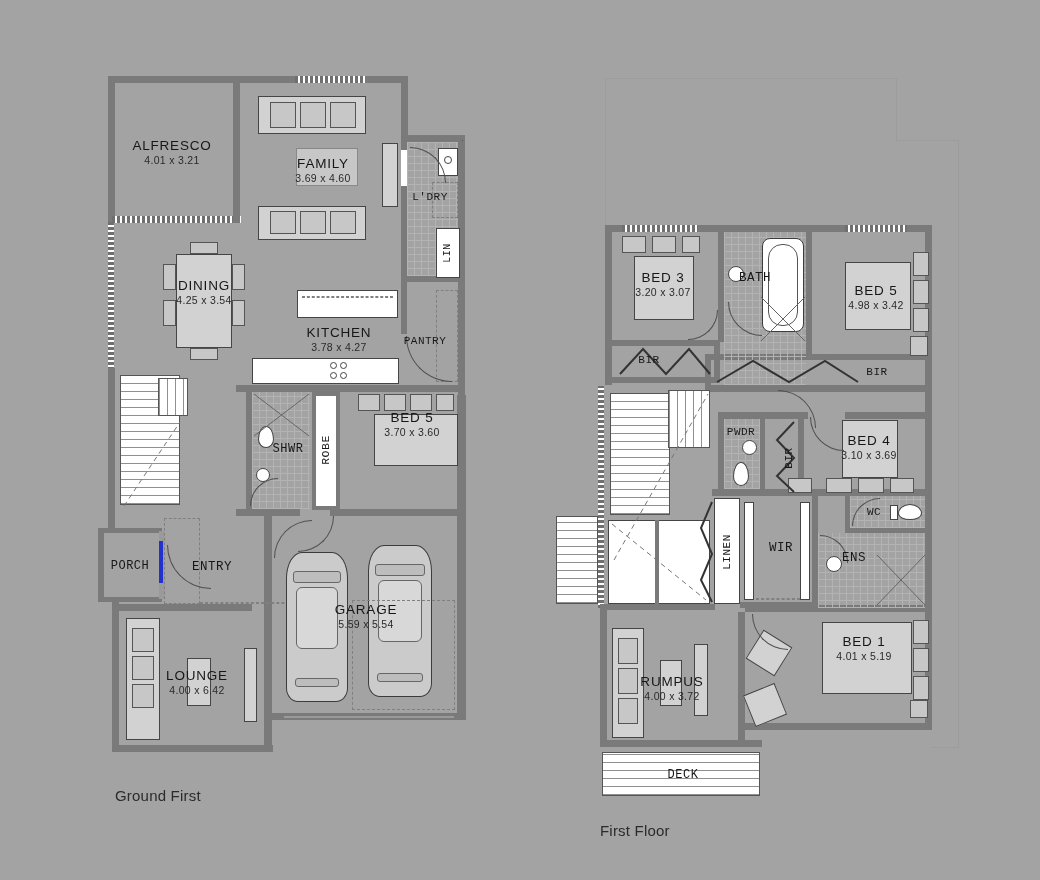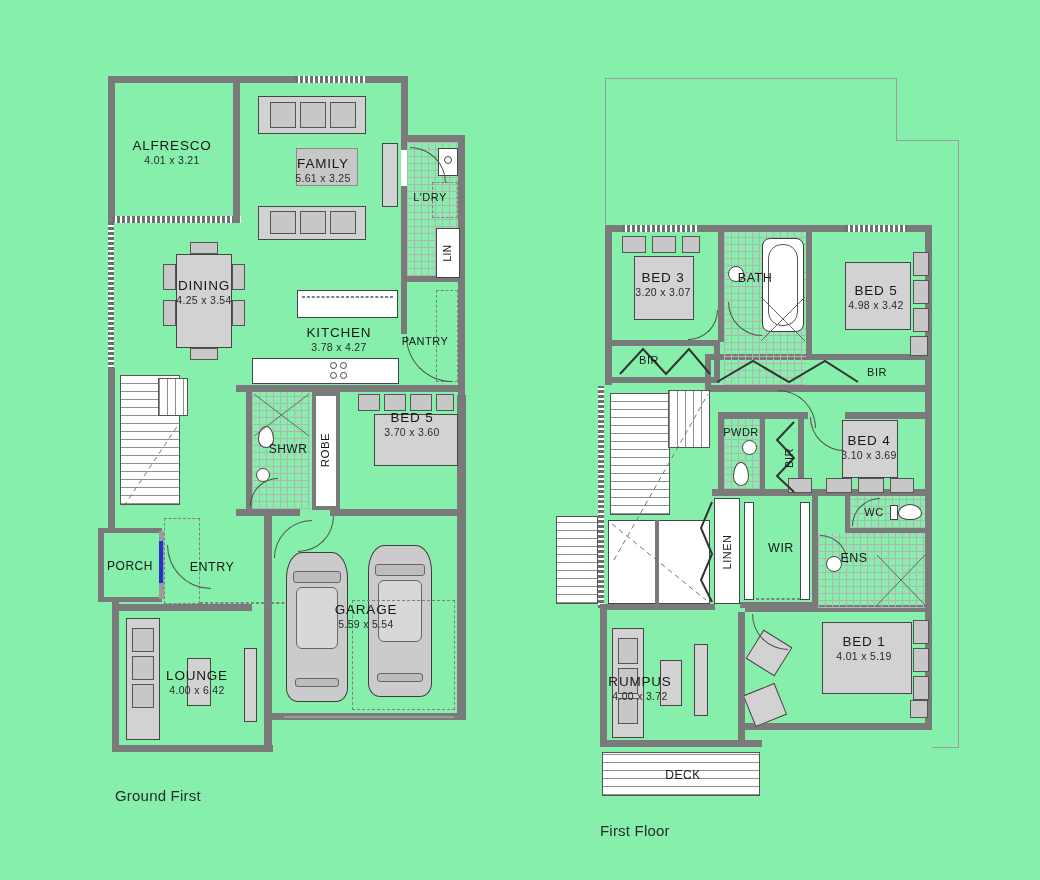--- a/index.html
+++ b/index.html
@@ -1,16 +1,16 @@
 <!DOCTYPE html>
 <html><head>
 <meta charset="utf-8">
 <style>
   html,body{margin:0;padding:0;background:#fff;}
-  #canvas{position:relative;width:1040px;height:880px;background:#86efac;overflow:hidden;
+  #canvas{position:relative;width:1040px;height:880px;background:#a3a3a3;overflow:hidden;
           font-family:"Liberation Sans",sans-serif;color:#1c1c1c;}
   #canvas div{box-sizing:border-box;}
   .abs{position:absolute;}
   .w{position:absolute;background:#7a7a7a;}
   .thin{position:absolute;background:#9a9a9a;}
   .roof{position:absolute;background:#9c9c9c;}
   .win{position:absolute;background:repeating-linear-gradient(90deg,#6f6f6f 0 3px,#fff 3px 5px);}
   .winv{position:absolute;background:repeating-linear-gradient(0deg,#6f6f6f 0 3px,#fff 3px 5px);}
   .t{position:absolute;background-image:repeating-linear-gradient(0deg,#b3b3b3 0 1px,transparent 1px 7px),
      repeating-linear-gradient(90deg,#b3b3b3 0 1px,transparent 1px 7px);}
@@ -30,21 +30,21 @@
   .car .ws{position:absolute;left:6px;top:18px;right:6px;height:12px;background:#bdbdbd;border:1px solid #666;border-radius:3px;}
   .car .rw{position:absolute;left:8px;bottom:14px;right:8px;height:9px;background:#bdbdbd;border:1px solid #666;border-radius:3px;}
   .arc{position:absolute;background:transparent;}
   .arc.tr{border-top:1.3px solid #4f4f4f;border-right:1.3px solid #4f4f4f;border-radius:0 100% 0 0;}
   .arc.tl{border-top:1.3px solid #4f4f4f;border-left:1.3px solid #4f4f4f;border-radius:100% 0 0 0;}
   .arc.br{border-bottom:1.3px solid #4f4f4f;border-right:1.3px solid #4f4f4f;border-radius:0 0 100% 0;}
   .arc.bl{border-bottom:1.3px solid #4f4f4f;border-left:1.3px solid #4f4f4f;border-radius:0 0 0 100%;}
   .lbl{position:absolute;transform:translate(-50%,-50%);text-align:center;white-space:nowrap;line-height:1.15;z-index:30;}
   .lbl .nm{font-size:13.5px;letter-spacing:.8px;color:#171717;}
   .lbl .dm{font-size:10.5px;color:#2a2a2a;letter-spacing:.3px;}
-  .lbl.sm .nm{font-size:11px;letter-spacing:.5px;}
+  .lbl.sm .nm{font-size:11px;letter-spacing:.5px;font-family:Liberation Mono, monospace;}
   .lbl.v{writing-mode:vertical-rl;transform:translate(-50%,-50%) rotate(180deg);}
   .caption{position:absolute;font-size:15px;color:#2b2b2b;letter-spacing:.2px;z-index:30;}
   svg.ov{position:absolute;z-index:5;}
 </style>
 </head>
 <body>
 
 <div id="canvas">
 
   <div>
@@ -163,21 +163,21 @@
     <div class="arc br" style="left:298px;top:516px;width:36px;height:36px"></div>
     <div class="arc tl" style="left:274px;top:520px;width:38px;height:38px"></div>
     <div class="arc tl" style="left:250px;top:478px;width:28px;height:28px"></div>
 
     <div class="lbl" style="left:172px;top:152px">
       <div class="nm">ALFRESCO</div>
       <div class="dm">4.01 x 3.21</div>
     </div>
     <div class="lbl" style="left:323px;top:170px">
       <div class="nm">FAMILY</div>
-      <div class="dm">5.61 x 3.25</div>
+      <div class="dm">3.69 x 4.60</div>
     </div>
     <div class="lbl" style="left:204px;top:292px">
       <div class="nm">DINING</div>
       <div class="dm">4.25 x 3.54</div>
     </div>
     <div class="lbl" style="left:339px;top:339px">
       <div class="nm">KITCHEN</div>
       <div class="dm">3.78 x 4.27</div>
     </div>
     <div class="lbl sm" style="left:430px;top:197px">
@@ -390,21 +390,21 @@
     <div class="lbl sm" style="left:874px;top:512px">
       <div class="nm">WC</div>
     </div>
     <div class="lbl sm" style="left:854px;top:558px">
       <div class="nm" style="font-size:12.5px">ENS</div>
     </div>
     <div class="lbl" style="left:864px;top:648px">
       <div class="nm">BED 1</div>
       <div class="dm">4.01 x 5.19</div>
     </div>
-    <div class="lbl" style="left:640px;top:688px">
+    <div class="lbl" style="left:672px;top:688px">
       <div class="nm">RUMPUS</div>
       <div class="dm">4.00 x 3.72</div>
     </div>
     <div class="lbl sm" style="left:683px;top:776px">
       <div class="nm" style="font-size:12px">DECK</div>
     </div>
     <div class="caption" style="left:600px;top:822px">First Floor</div>
   </div>
 
 </div>

